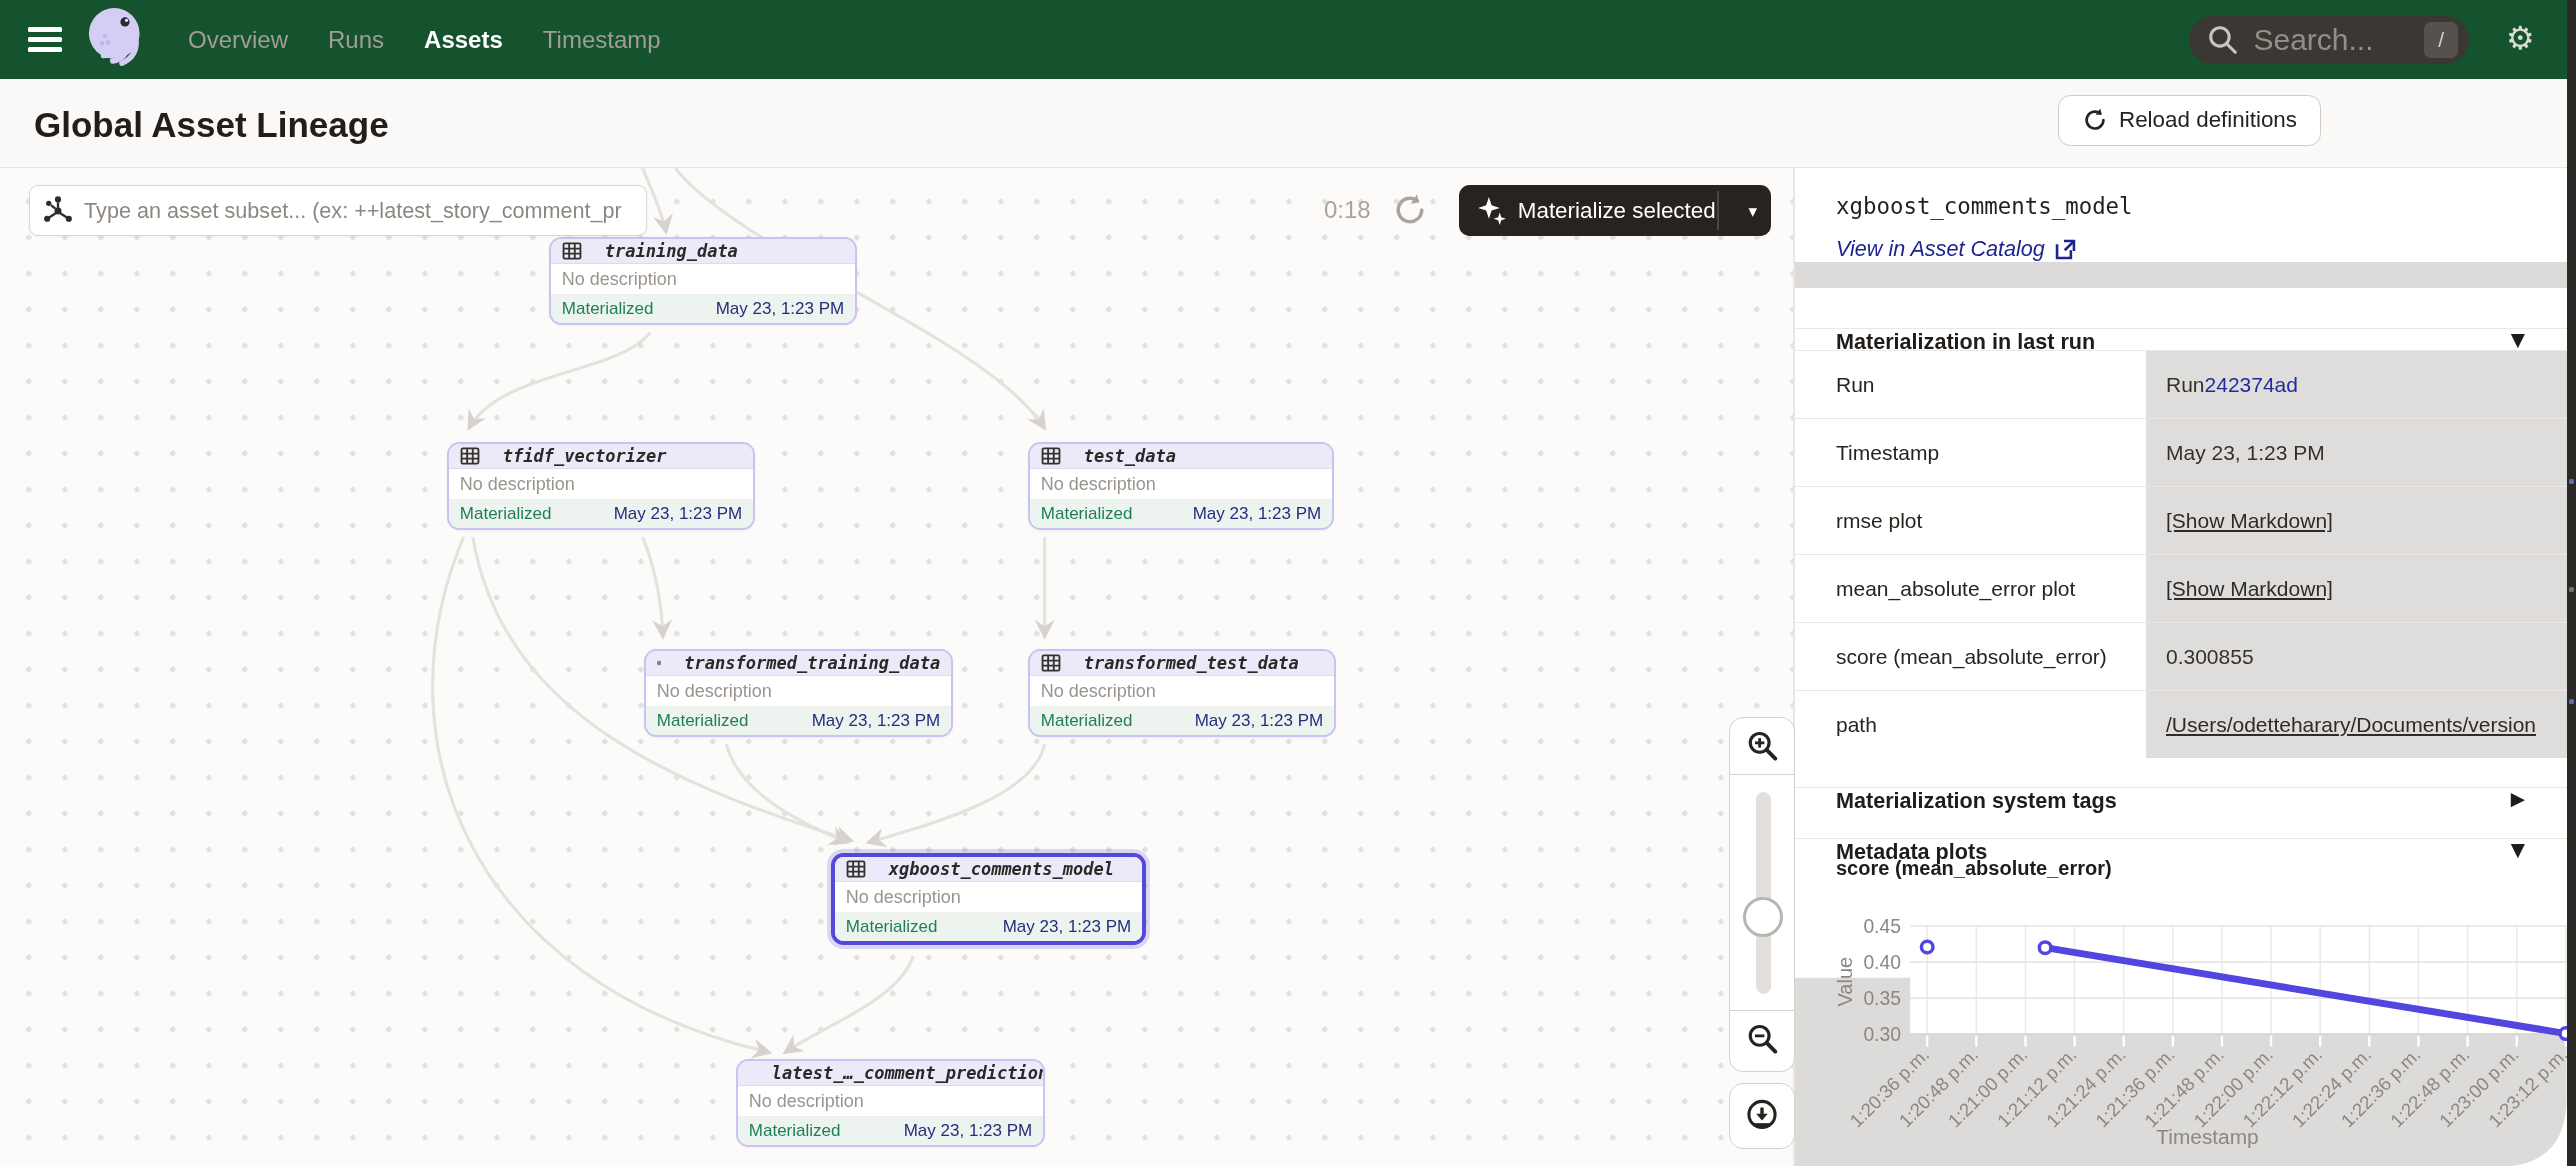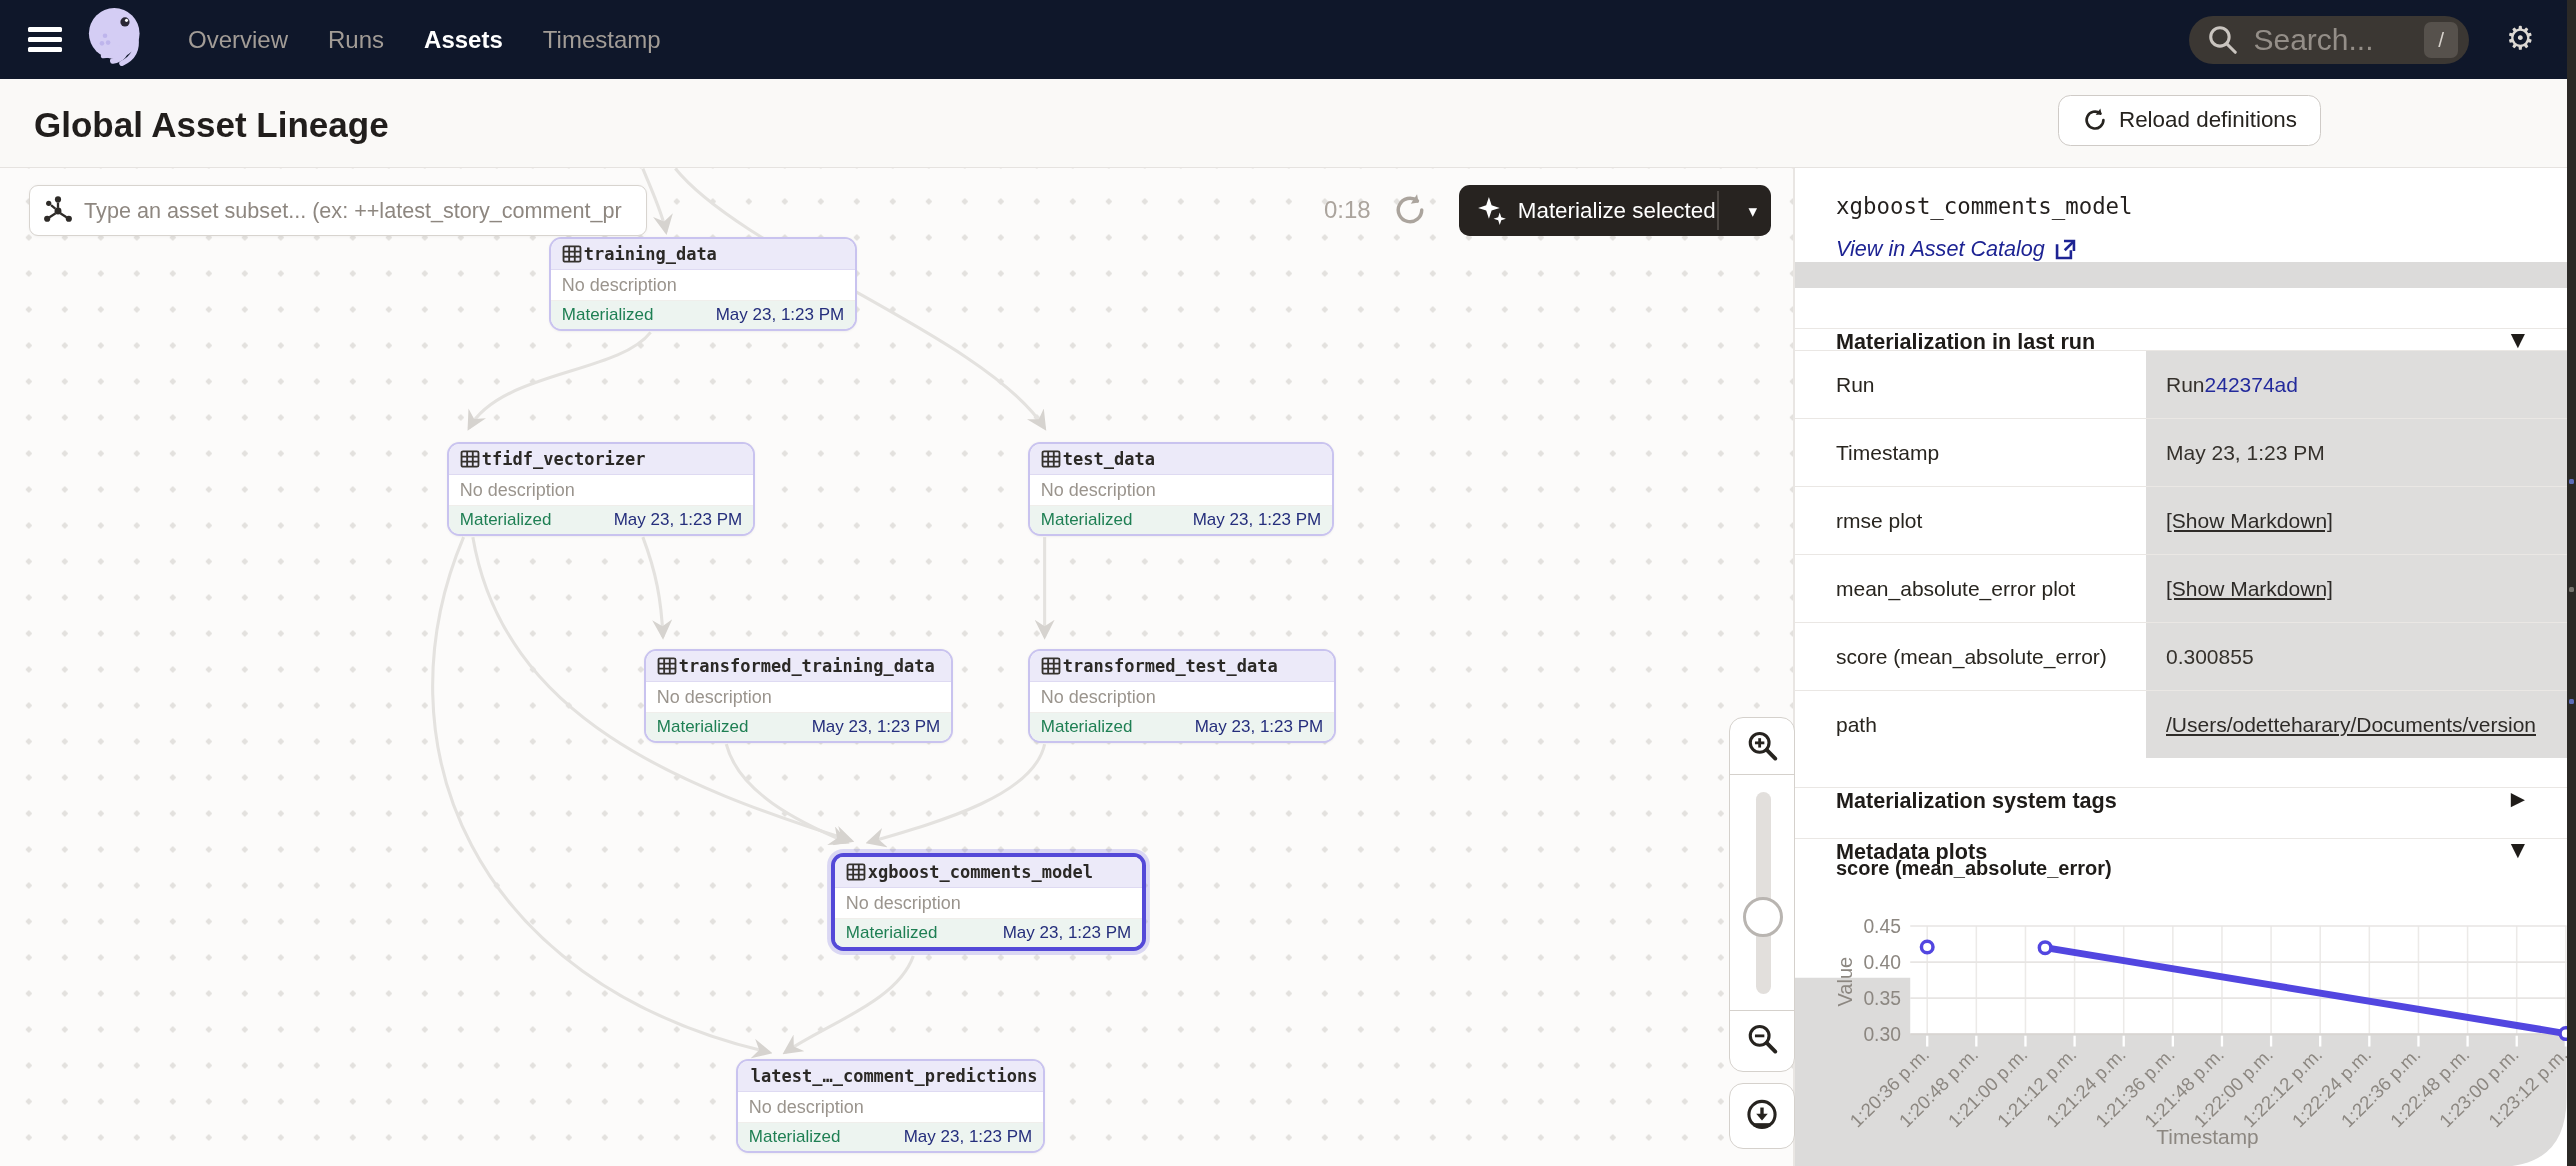--- a/index.html
+++ b/index.html
@@ -2,21 +2,21 @@
 <html style="font-size:12.4px"><head>
 <meta charset="utf-8">
 <style>
   * { margin:0; padding:0; box-sizing:border-box; }
   html,body { width:2576px; height:1167px; overflow:hidden; }
   body { font-family:"Liberation Sans", sans-serif; position:relative; background:#fff; }
   .glyph { font-family:"DejaVu Sans", sans-serif; }
   .mono { font-family:"DejaVu Sans Mono", monospace; }
 
   
-  #topnav { position:absolute; left:0; top:0; width:2576px; height:79px; background:#0f172a; display:flex; align-items:center; z-index:40; }
+  #topnav { position:absolute; left:0; top:0; width:2576px; height:79px; background:#14532d; display:flex; align-items:center; z-index:40; }
   #hamburger { width:34px; height:25px; margin-left:28px; display:flex; flex-direction:column; justify-content:space-between; cursor:pointer; }
   #hamburger div { height:5.4px; background:#fff; border-radius:1.5px; }
   #logo { margin-left:20px; }
   .navlinks { display:flex; gap:40px; margin-left:40px; }
   .navlink { font-size:24px; color:#A29C96; font-weight:500; cursor:pointer; }
   .navlink.active { color:#FFFFFF; font-weight:700; }
   #search-pill { position:absolute; left:2189px; top:15.5px; width:280px; height:48px; background:#3B3733; border-radius:24px; display:flex; align-items:center; }
   #search-pill .ph { font-size:30px; color:#948E88; margin-left:7.7px; flex:1; }
   #slash-chip { width:34px; height:36px; background:#56514C; border-radius:7px; color:#D6D1CB; font-size:21px; display:flex; align-items:center; justify-content:center; margin-right:10.8px; }
   #gear { position:absolute; left:2506px; top:18.5px; font-size:32px; color:#DDD9D4; cursor:pointer; }
@@ -37,21 +37,21 @@
   #timer { position:absolute; left:1324px; top:196px; font-size:24px; color:#ABA49D; z-index:5; }
   #toolbar-refresh { position:absolute; left:1392px; top:192px; z-index:5; cursor:pointer; }
   #materialize-btn { position:absolute; left:1459px; top:185px; width:312px; height:51px; background:#272320; border-radius:10.8px; display:flex; align-items:center; color:#fff; z-index:5; cursor:pointer; }
   #materialize-btn .lbl { font-size:22.4px; margin-left:9.3px; }
   #mat-divider { position:absolute; left:258px; top:6.2px; width:1.5px; height:39px; background:#4B4642; }
   #mat-caret { position:absolute; right:14px; font-size:17px; color:#fff; }
 
   
   .node { position:absolute; background:#fff; border:2.3px solid #C9C3EF; border-radius:12.4px; overflow:hidden; z-index:4; cursor:pointer; box-shadow:0 0.8px 2.3px rgba(0,0,0,.05); }
   .node.selected { border:4.6px solid #5449D8; box-shadow:0 0 0 3.9px rgba(84,73,216,.20); }
-  .node-header { height:31px; background:#ECEAF9; border-bottom:1.5px solid #DEDAF2; display:flex; align-items:center; gap:2px; padding:0 10.8px; }
+  .node-header { height:25px; background:#ECEAF9; border-bottom:1.5px solid #DEDAF2; display:flex; align-items:center; gap:23px; padding:0 10.8px;font-style:italic; }
   .node-name { font-family:"DejaVu Sans Mono", monospace; font-size:17px; color:#2B2926; font-weight:700; white-space:nowrap; }
   .node-desc { height:31px; display:flex; align-items:center; padding:0 10.8px; font-size:18px; color:#9A948D; border-bottom:1.5px solid #F0EEEB; }
   .node-footer { height:28px; background:#EDF4F0; display:flex; align-items:center; justify-content:space-between; padding:0 10.8px; }
   .node-status { font-size:17px; color:#1E7F53; }
   .node-time { font-size:17px; color:#252E7C; }
 
   
   #zoom-widget { position:absolute; left:1729px; top:717px; width:66px; height:355px; background:#fff; border:1.5px solid #D5D1CC; border-radius:14px; z-index:7; }
   .zw-btn { height:57px; display:flex; align-items:center; justify-content:center; cursor:pointer; }
   .zw-btn.top { border-bottom:1.5px solid #D5D1CC; }

